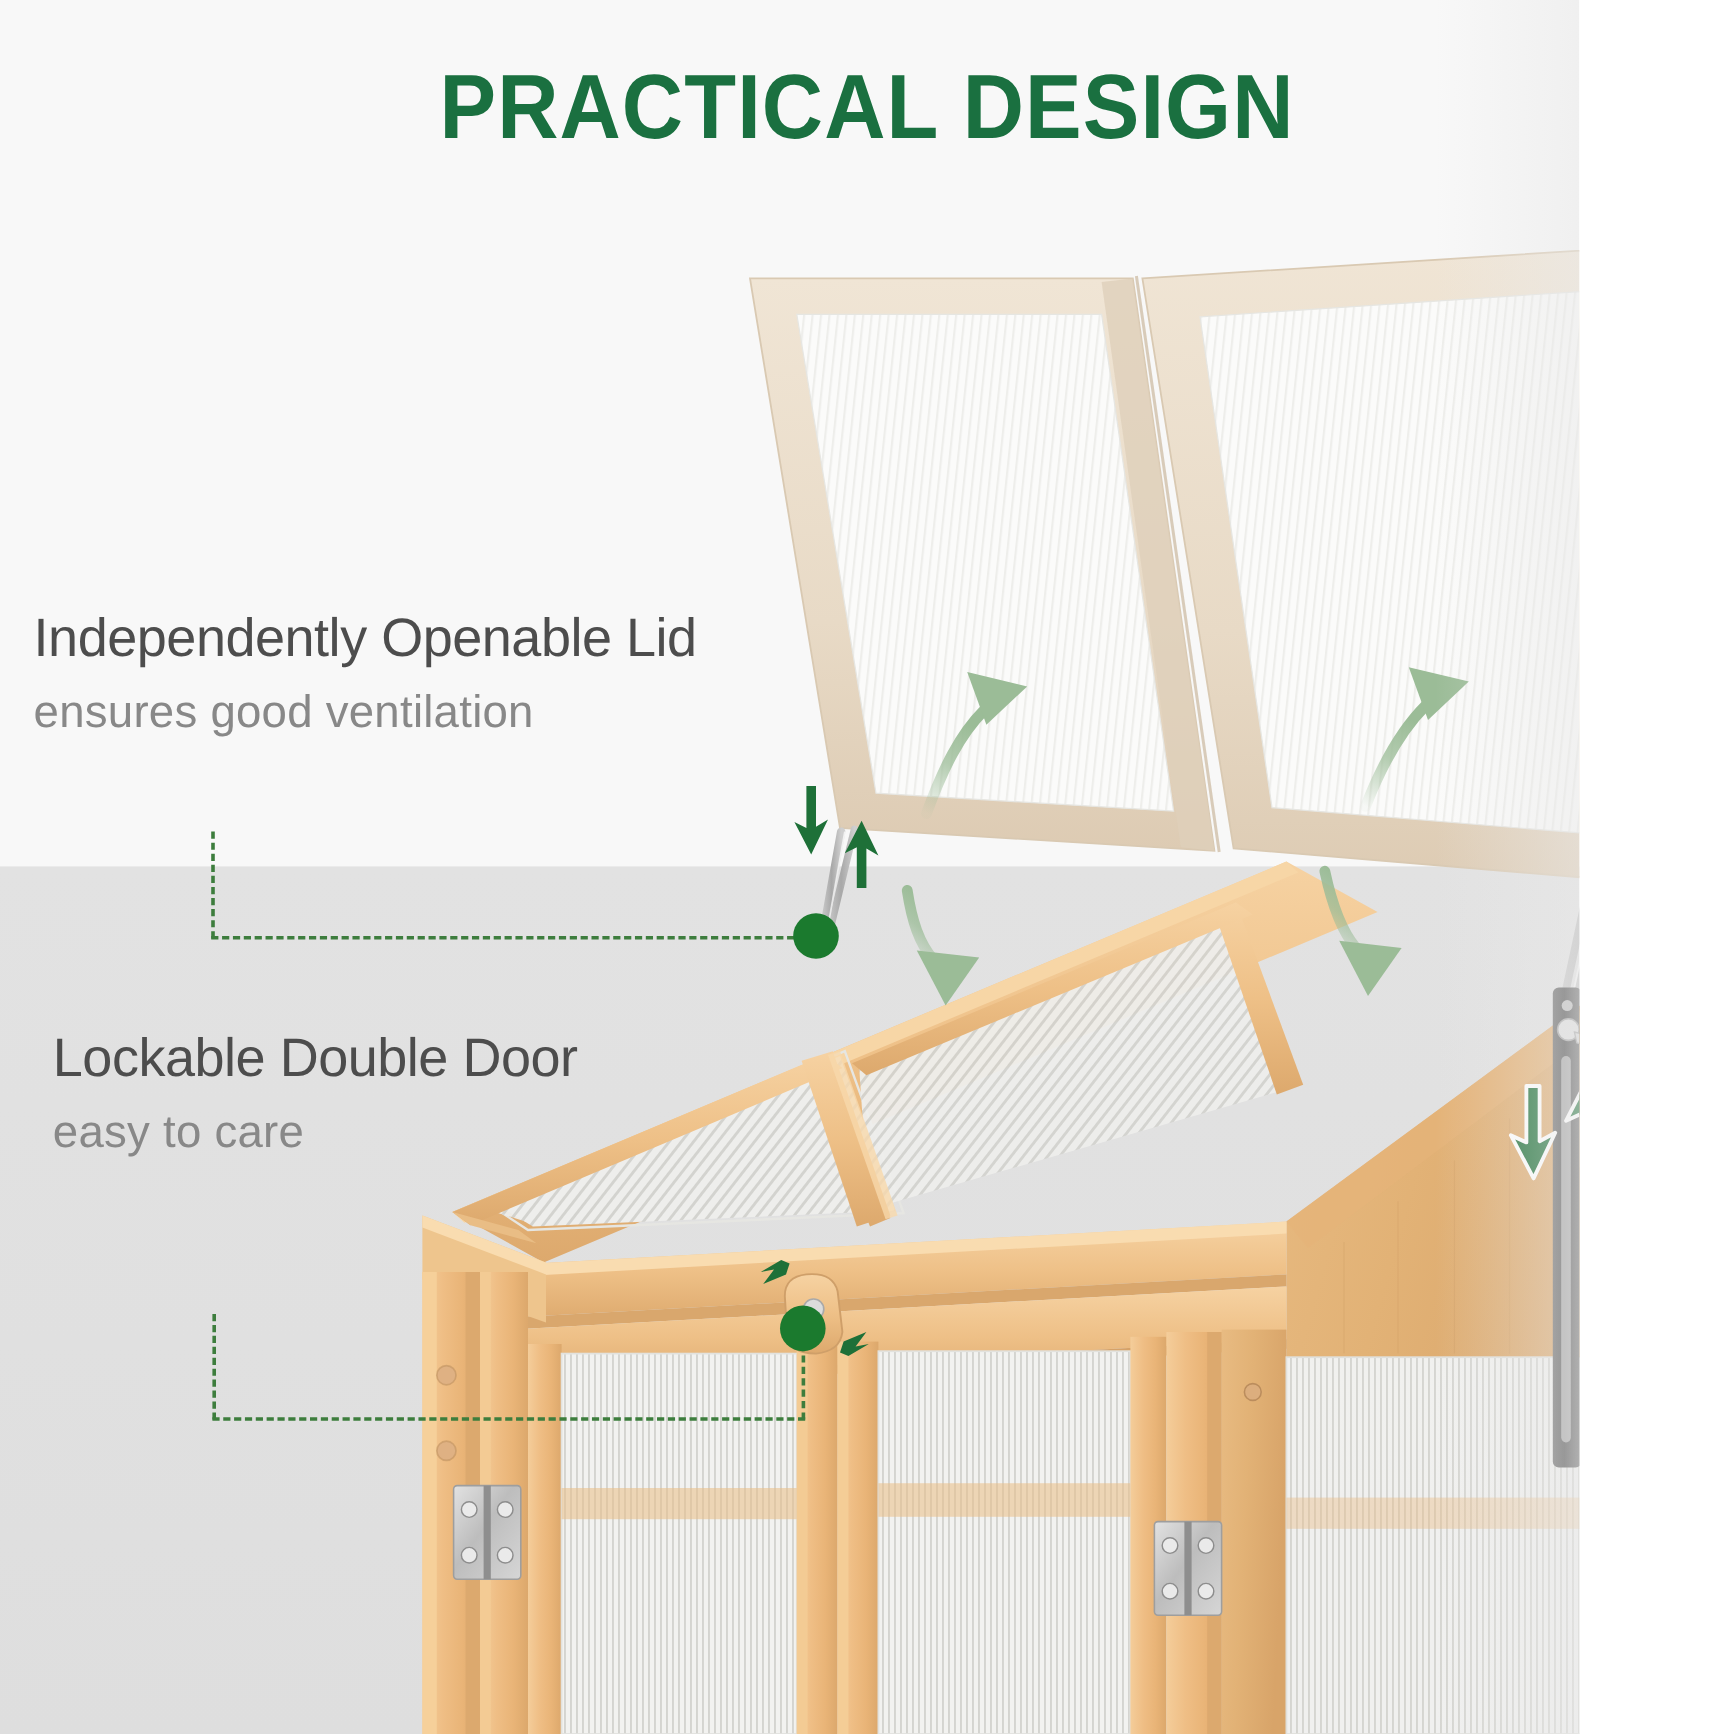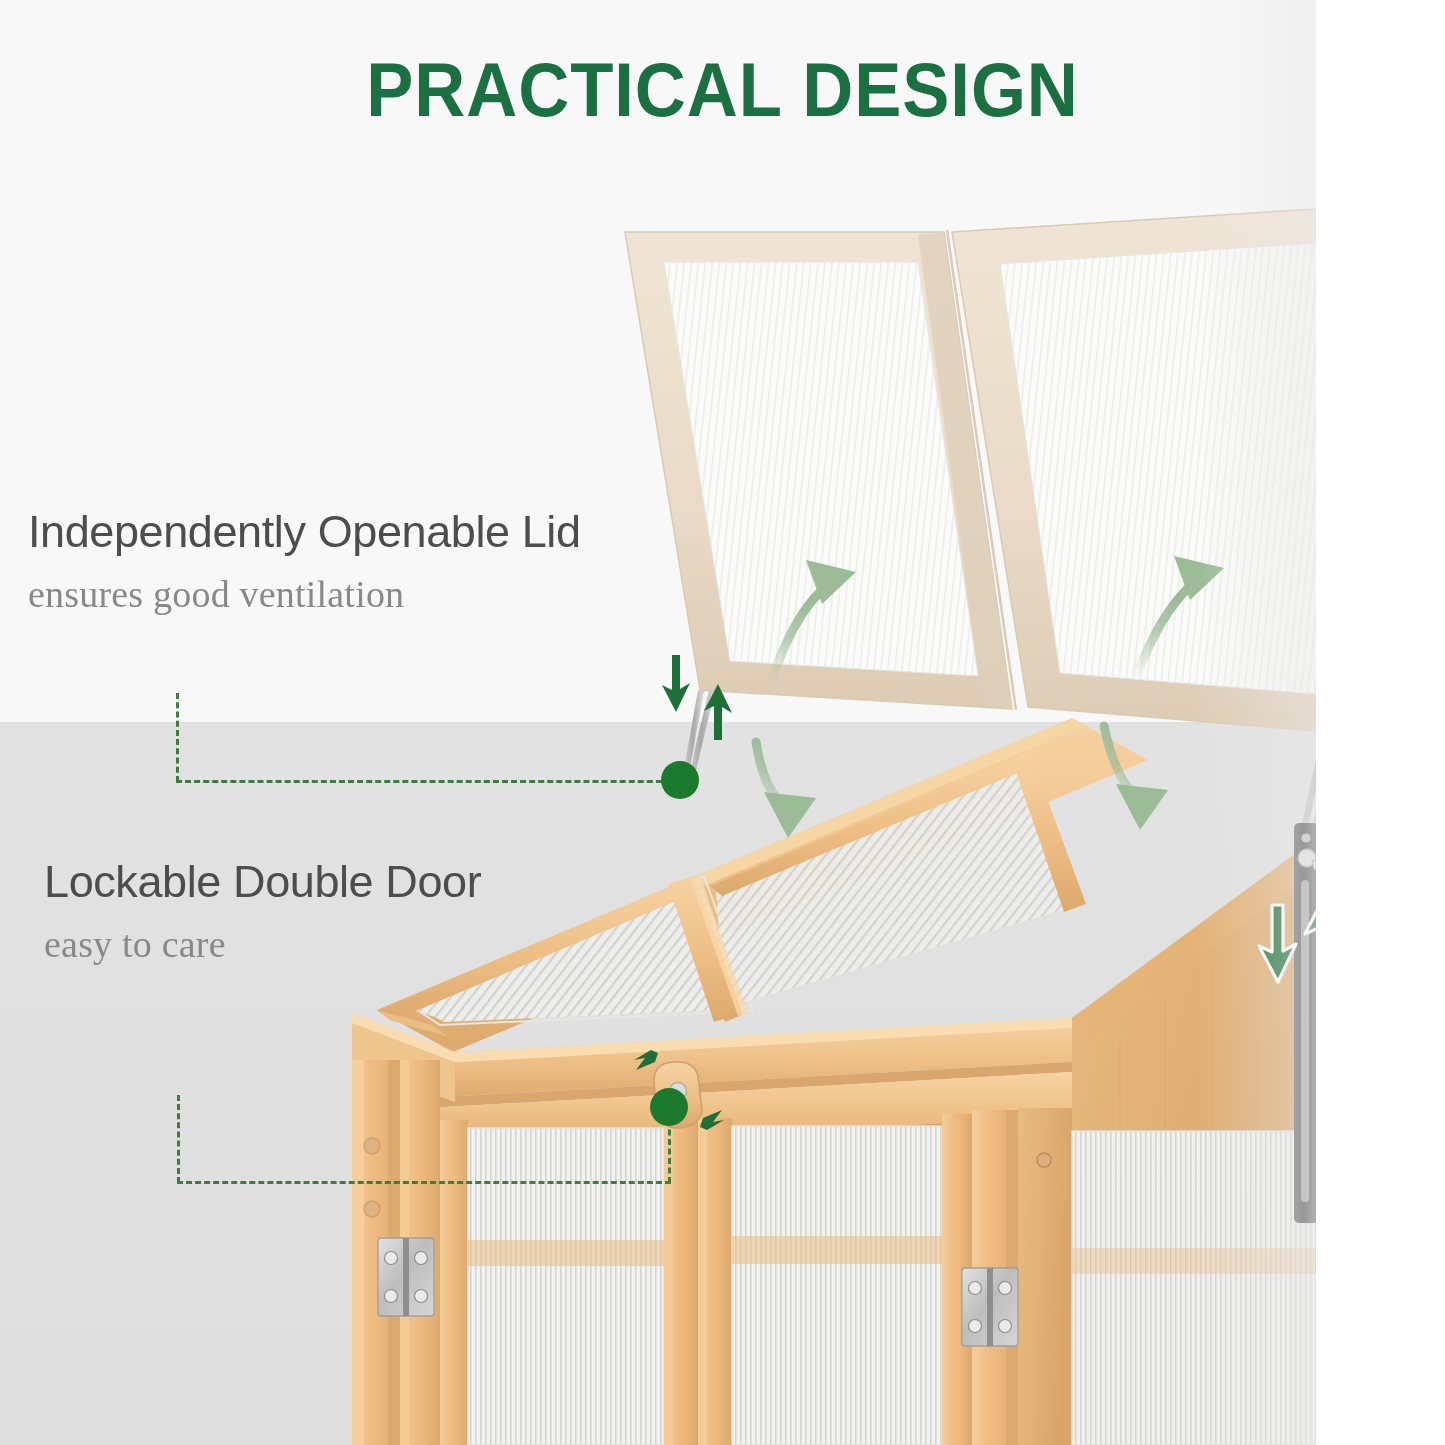--- a/index.html
+++ b/index.html
@@ -63,21 +63,21 @@
     line-height: 1.05;
   }
   .callout .c-body {
     margin-top: 16px;
     font-size: 38px;
     color: #888888;
     font-weight: normal;
     line-height: 1.22;
     letter-spacing: 0.2px;
   }
-  .callout .c-body .bl { display: block; white-space: nowrap; font-family: Liberation Serif, serif; }
+  .callout .c-body .bl { display: block; white-space: nowrap; }
 
   #callout-lid  { left: 28px; top: 498px; margin-top: 10px; }
   #callout-door { left: 44px; top: 858px; }
 
   
   .leader { position: absolute; pointer-events: none; }
   .lead-v {
     position: absolute;
     width: 0;
     border-left: 3px dashed #3d7d3d;

